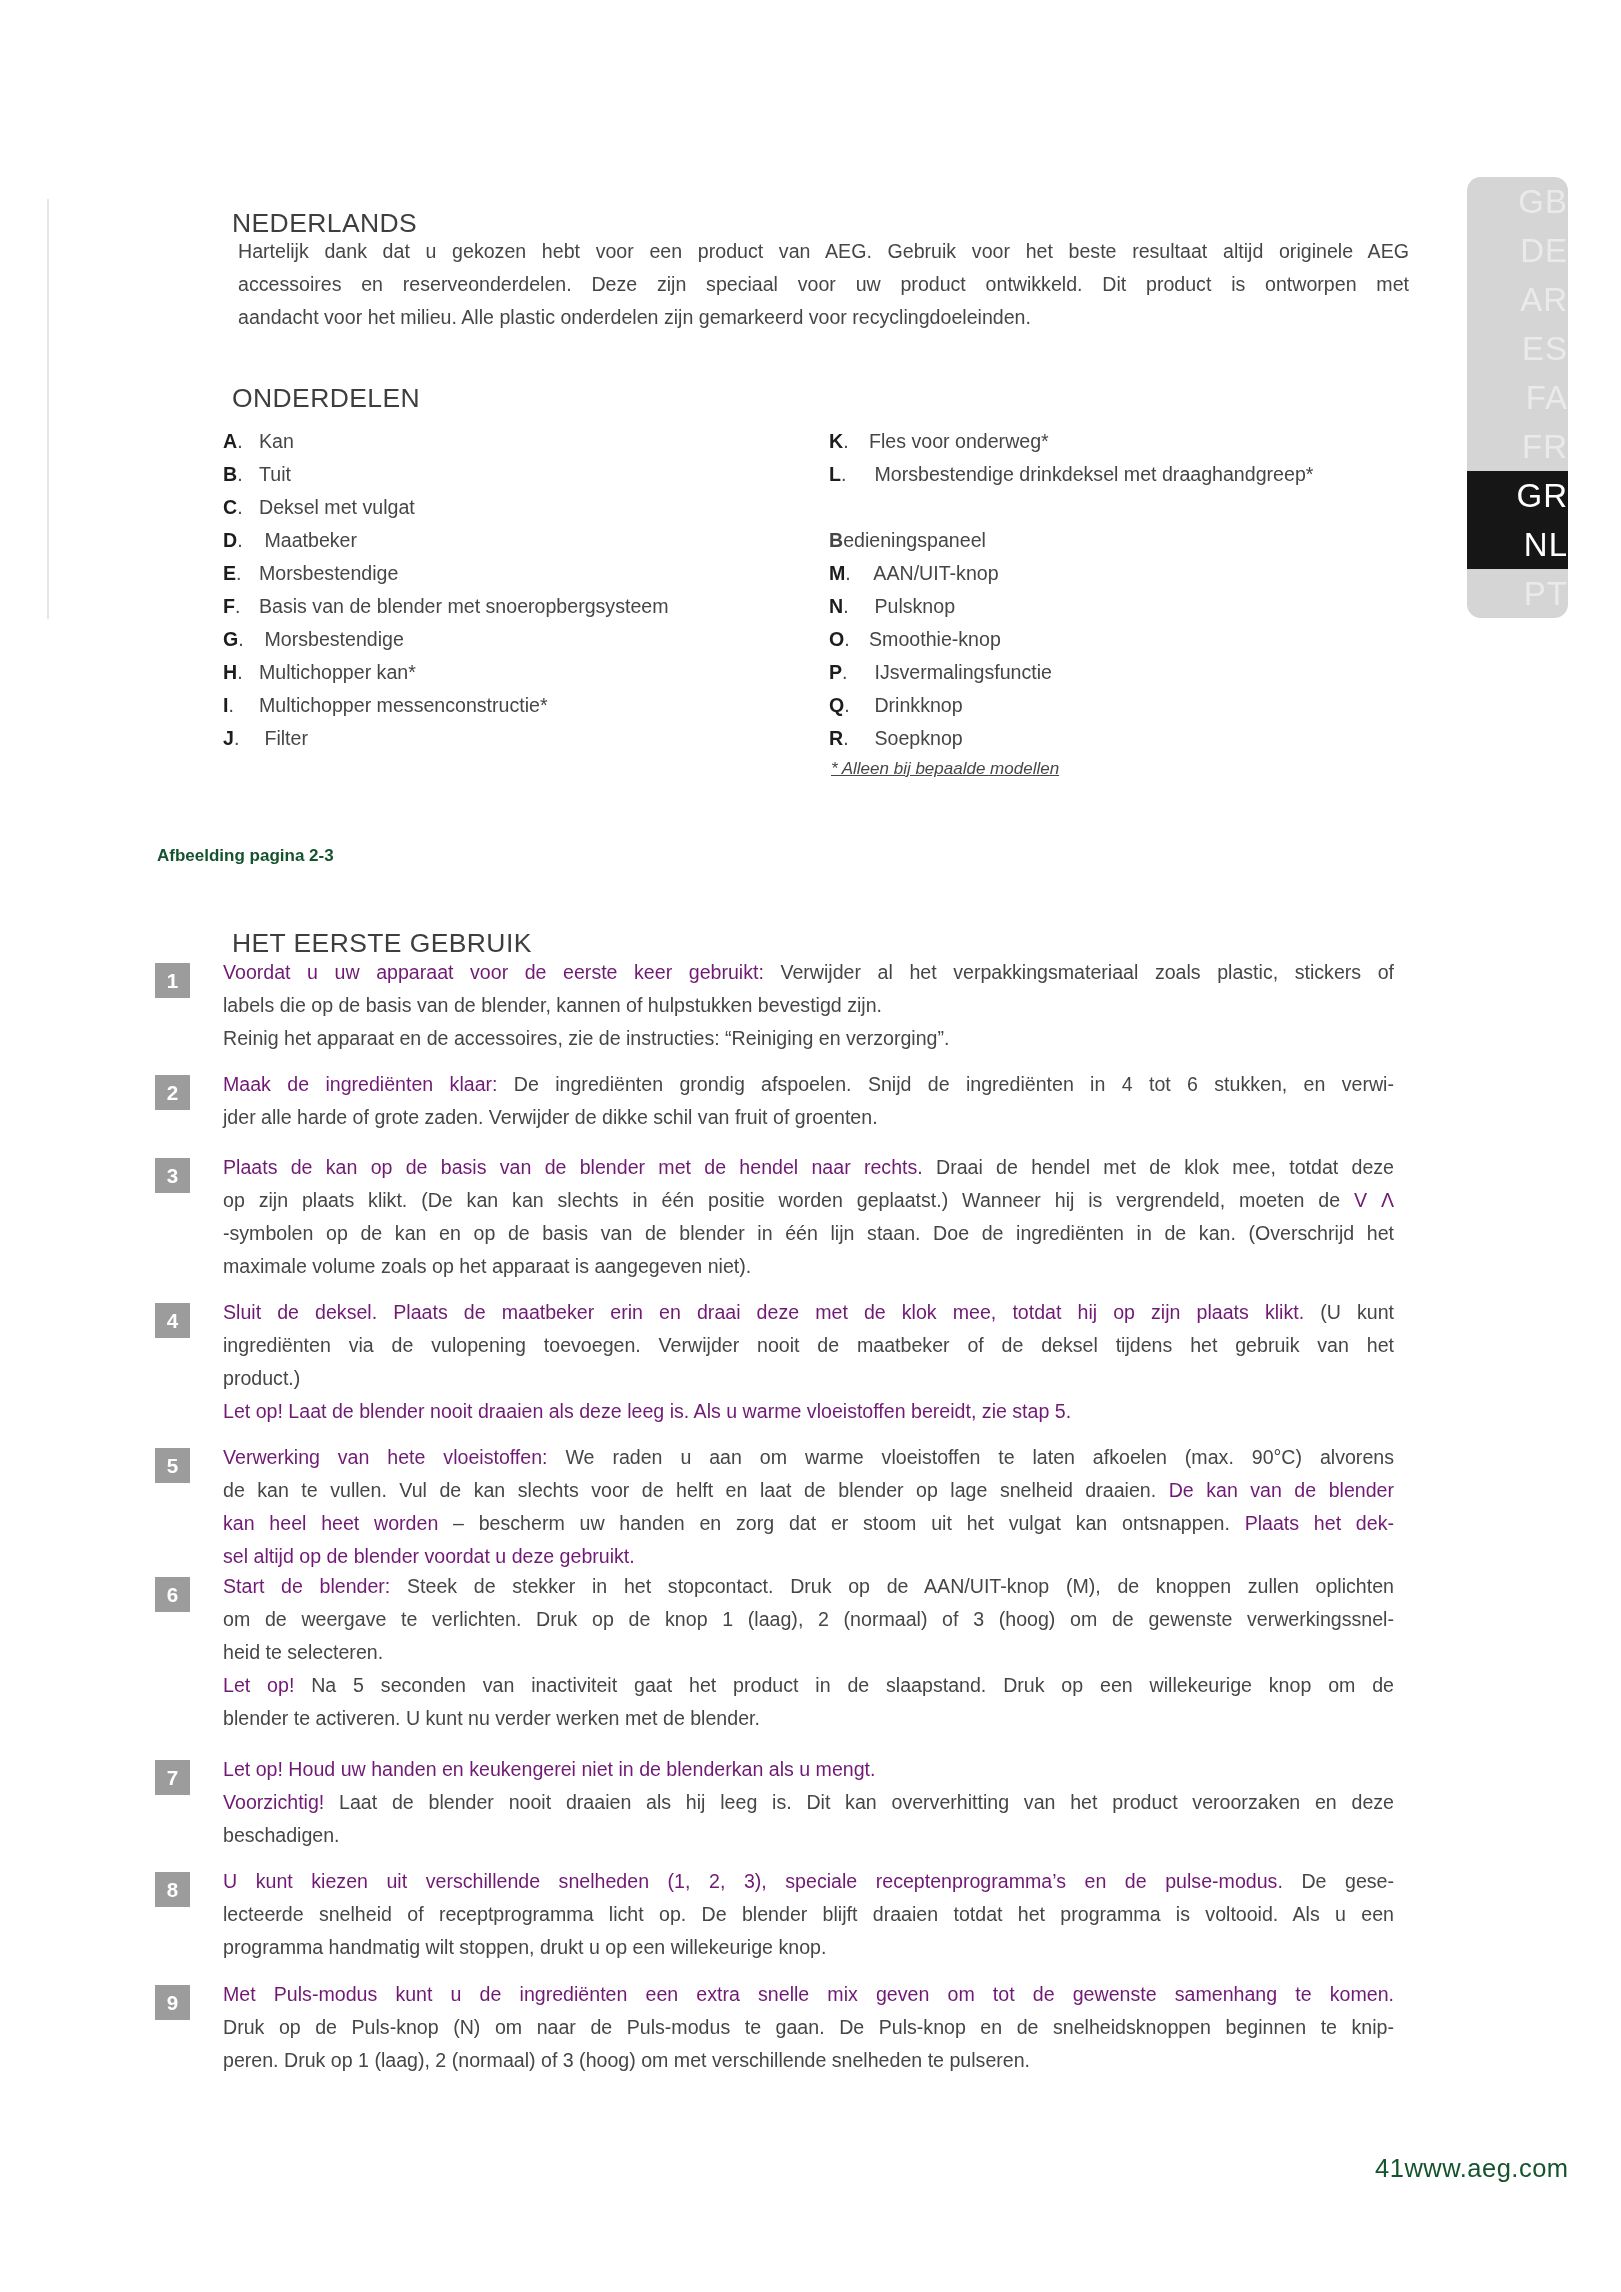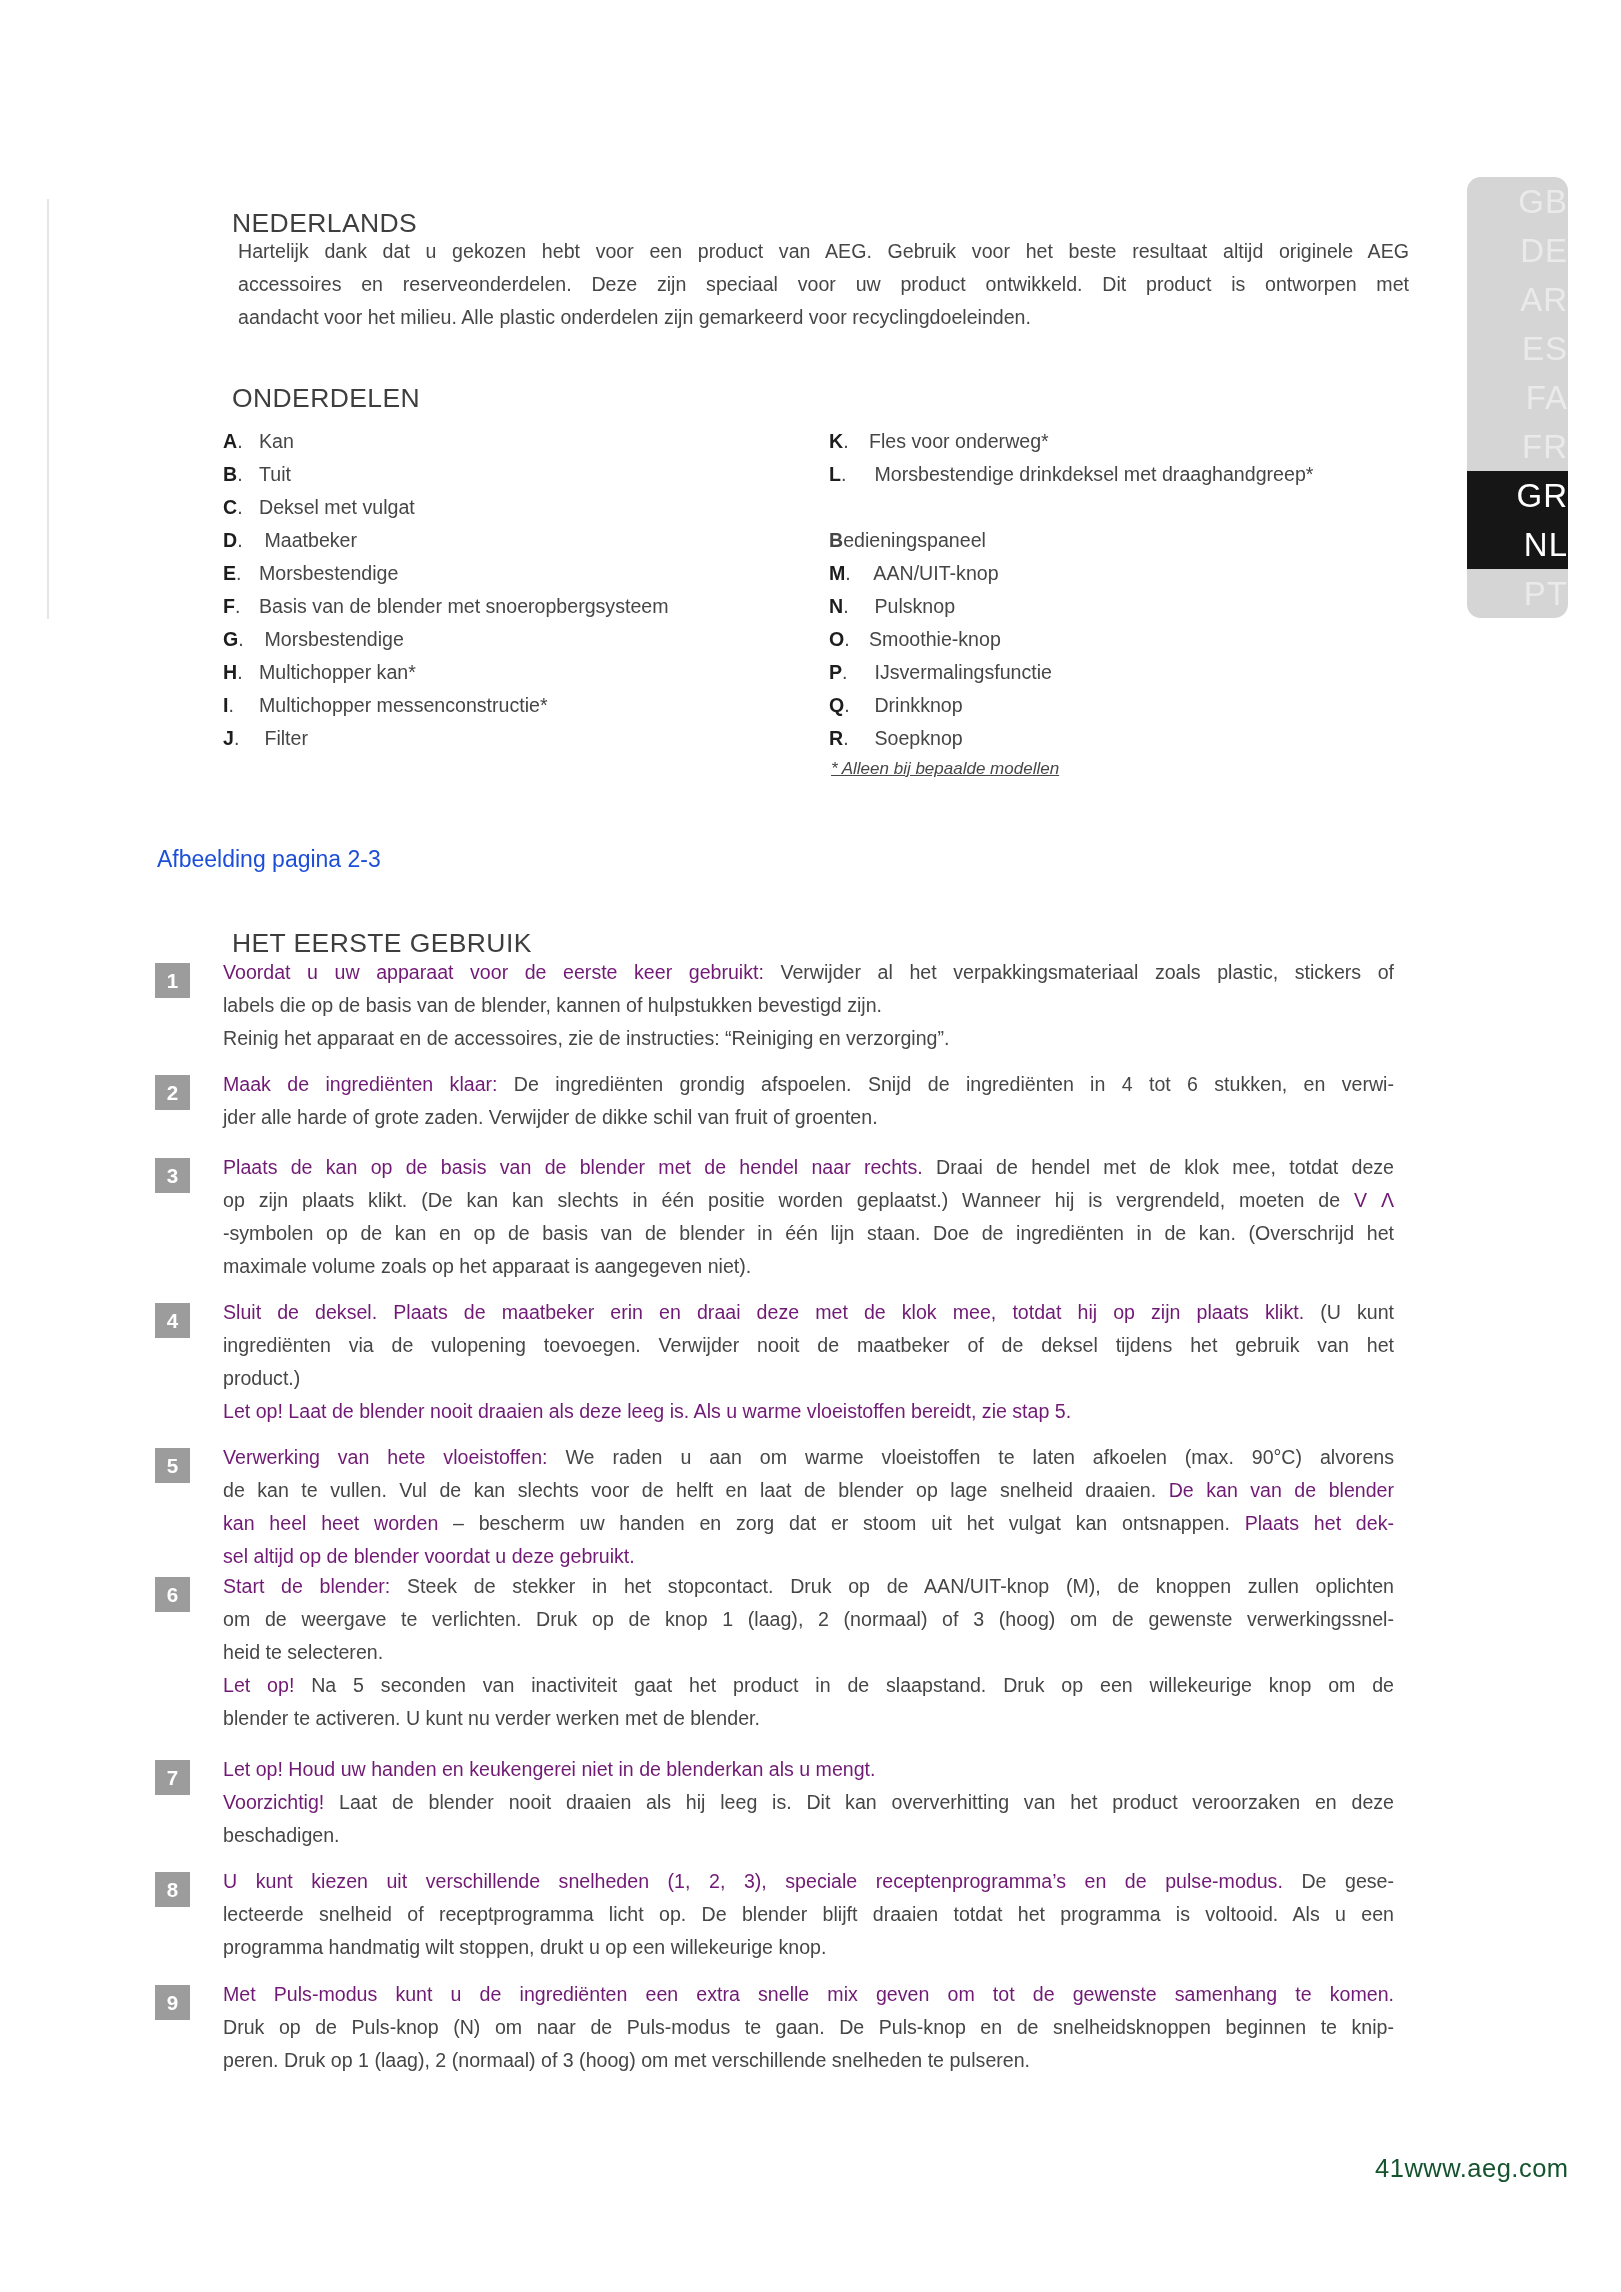--- a/index.html
+++ b/index.html
@@ -47,21 +47,21 @@
   .p-letter{display:inline-block;font-size:19.6px;color:#464646;}
   .parts-left .p-letter{width:36px;}
   .parts-right .p-letter{width:40px;}
   .p-letter b{color:#1d1d1d;}
   .note{
     position:absolute;left:831px;top:759px;
     font-size:17px;font-style:italic;color:#464646;white-space:nowrap;text-decoration:underline;
   }
   .figref{
     position:absolute;left:157px;top:846px;
-    font-size:23px;font-weight:normal;color:#1d4ed8;white-space:nowrap;
+    font-size:17px;font-weight:bold;color:#14532d;white-space:nowrap;
   }
   
   .step{position:absolute;left:0;width:1621px;}
   .step-num{
     position:absolute;left:155px;top:6.9px;width:35px;height:35px;
     background:#9c9c9c;color:#ffffff;
     font-size:20.6px;font-weight:bold;text-align:center;line-height:35px;
   }
   .step-text{position:absolute;left:223px;top:0;width:1171px;}
   

